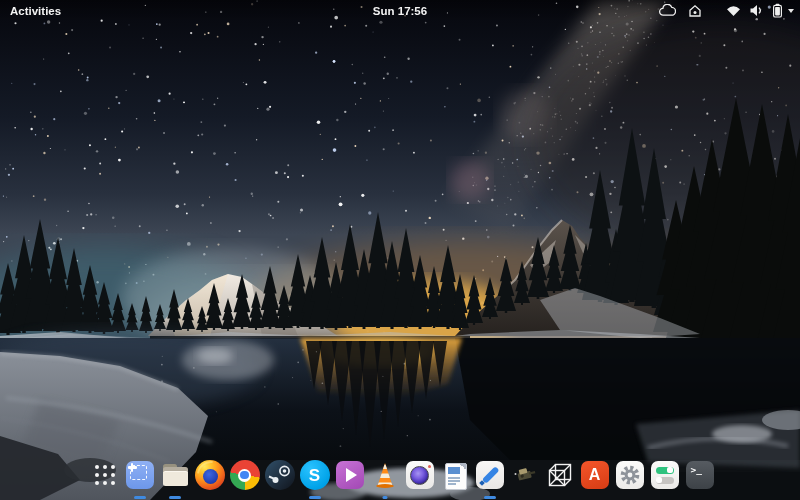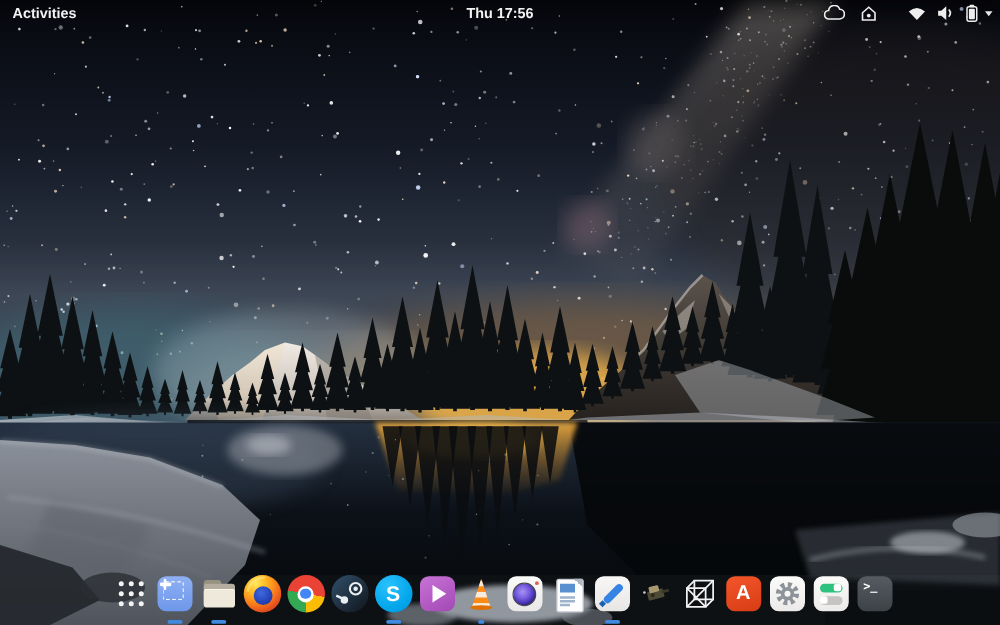--- a/index.html
+++ b/index.html
@@ -961,21 +961,21 @@
     <ellipse cx="742" cy="434" rx="30" ry="9" fill="#b9bec5" opacity=".6" filter="url(#b2)"></ellipse>
     <ellipse cx="788" cy="420" rx="26" ry="10" fill="#aeb4bb" opacity=".5"></ellipse>
     <rect x="660" y="472" width="140" height="28" fill="#0b0e11"></rect>
   </svg>
 
   <div class="topbar">
     <div class="tb-left">
       <span>Activities</span>
     </div>
     <div class="tb-center">
-      <span>Thu 17:56</span>
+      <span>Sun 17:56</span>
     </div>
     <div class="tb-right">
       <span style="margin-right:12px;">
         <svg width="17" height="13" viewBox="0 0 17 13" fill="none" stroke="#eee" stroke-width="1.3">
           <path d="M4.2,11.2 a3.4,3.4 0 0 1 -0.3,-6.8 a4.6,4.6 0 0 1 8.9,-1 a3.6,3.6 0 0 1 -0.4,7.8 Z"></path>
         </svg>
       </span>
       <span style="margin-right:24px;">
         <svg width="14" height="13" viewBox="0 0 14 13" fill="none" stroke="#eee" stroke-width="1.3">
           <path d="M2,6.2 L7,1.8 L12,6.2 V12 H2 Z"></path>

